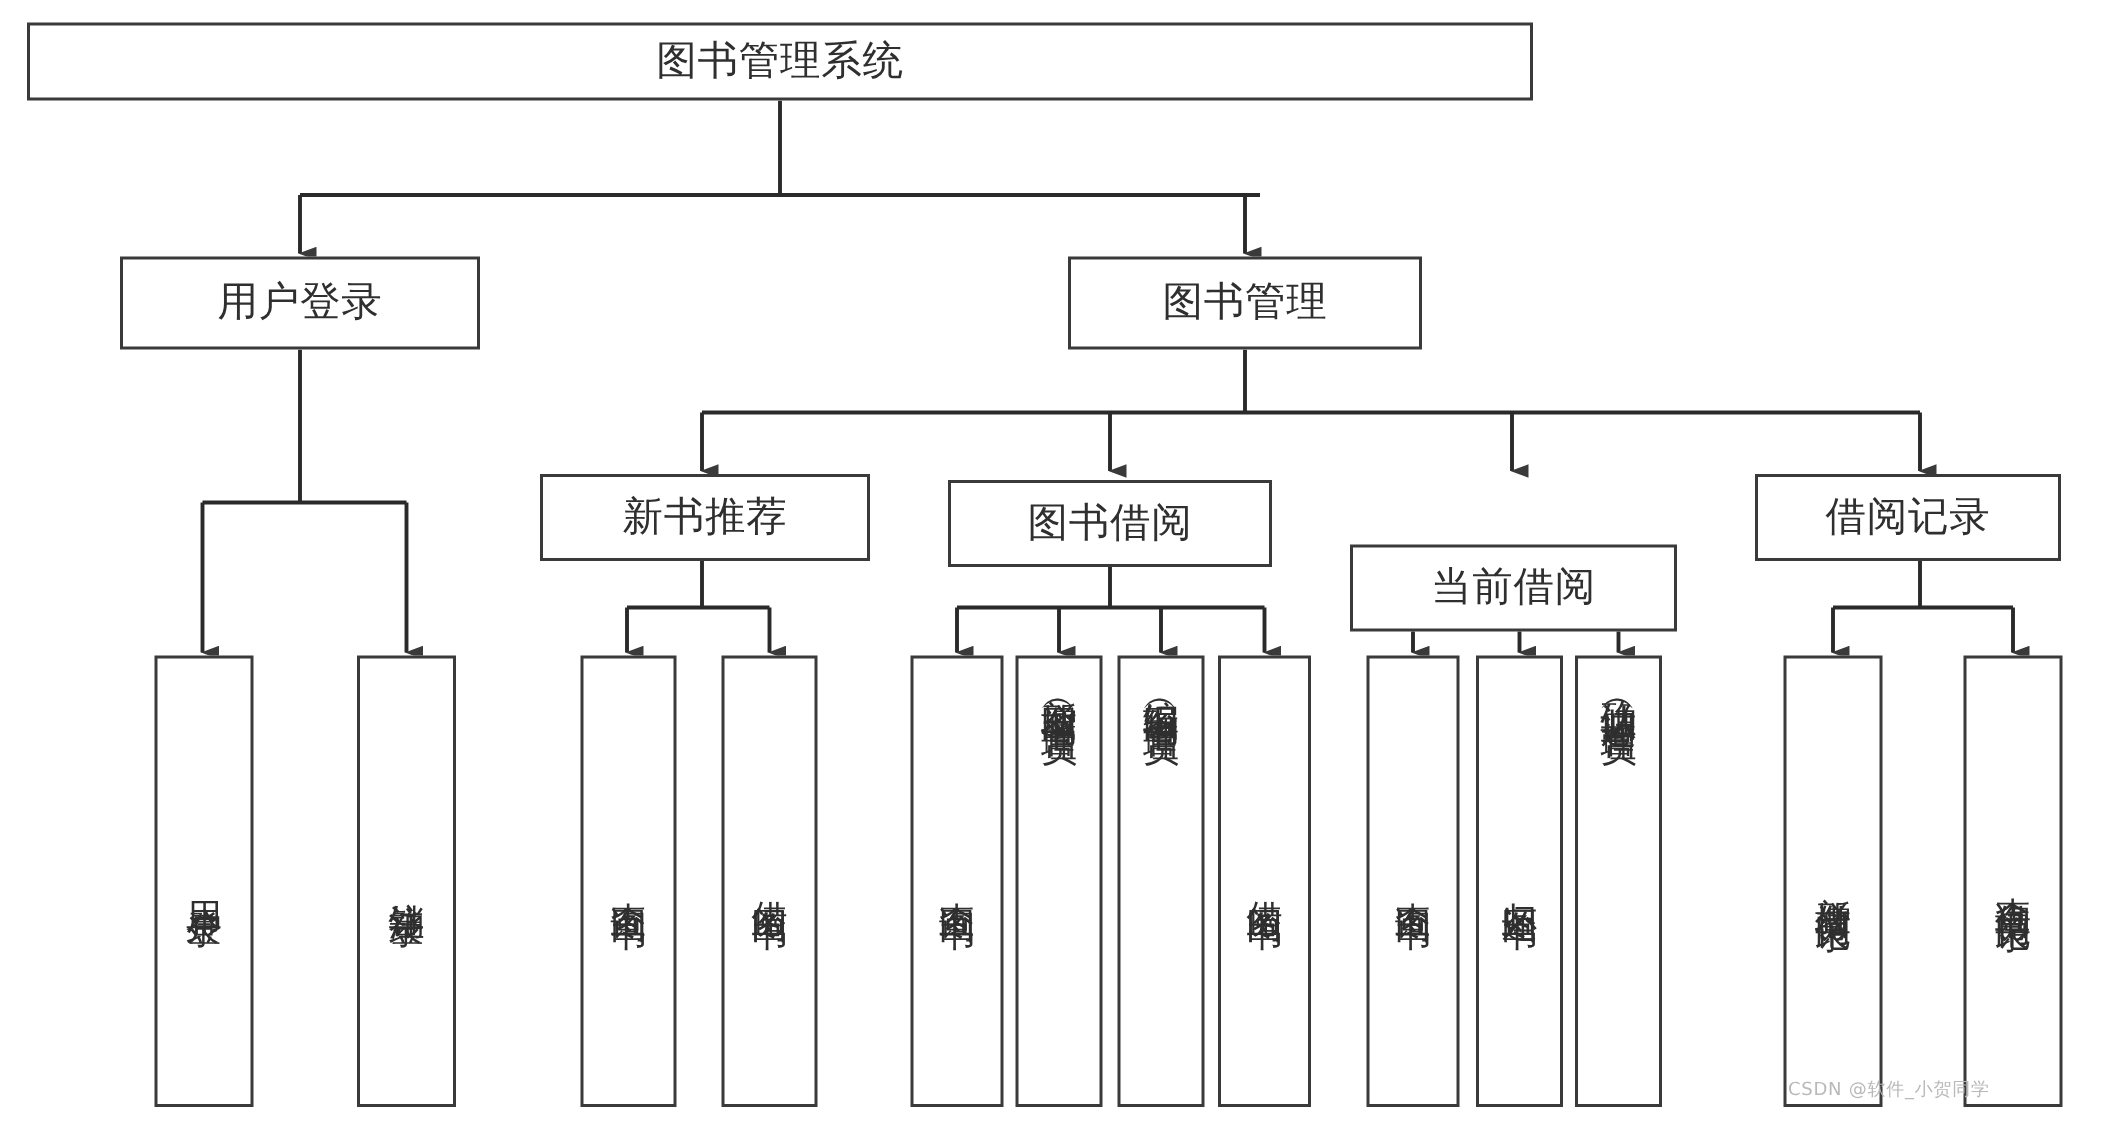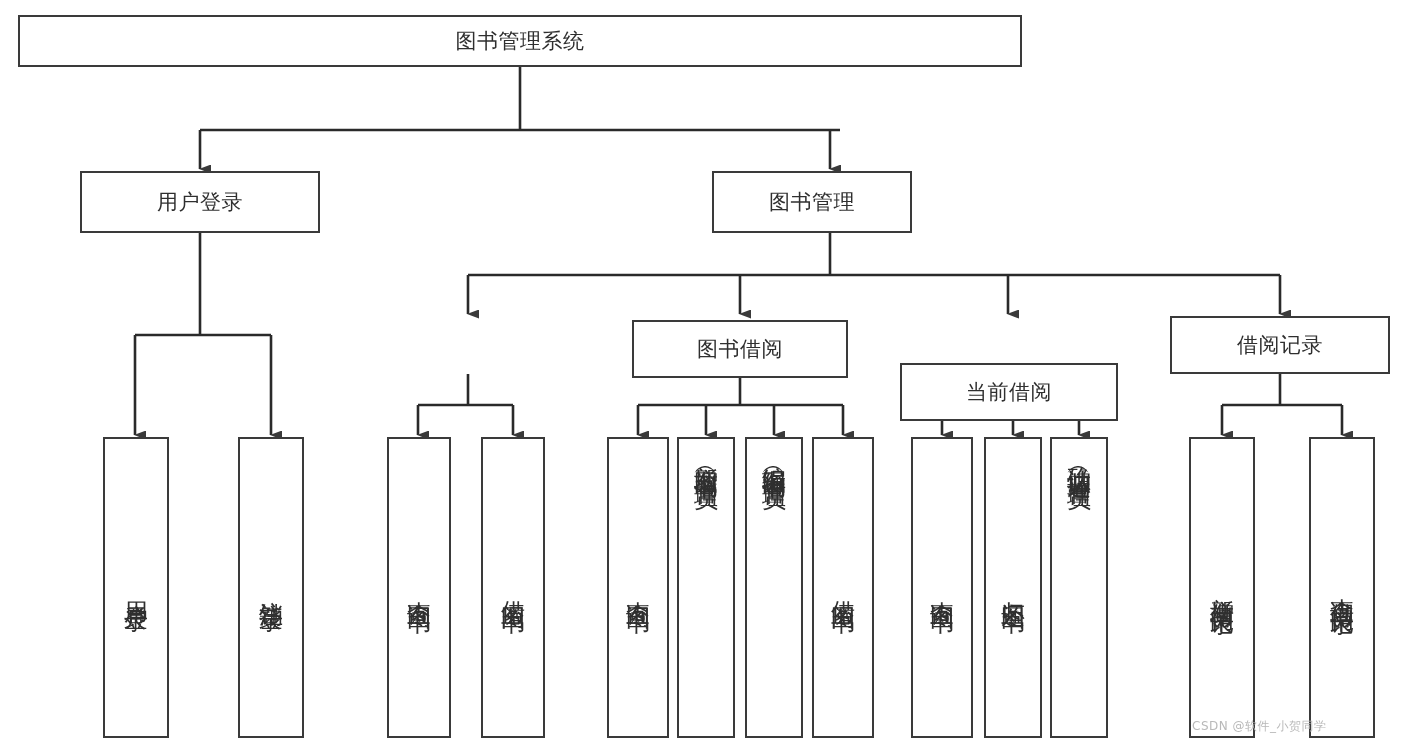--- a/index.html
+++ b/index.html
@@ -36,21 +36,21 @@
     color: #2a2a2a;
   }
   .node .label {
     display: block;
     text-align: center;
     line-height: 1.05;
     color: #2f2f2f;
   }
   
   .node.horiz .label {
-    font-size: 21px;
+    font-size: 27px;
     letter-spacing: 0.5px;
     white-space: nowrap;
   }
   
   .node.leaf {
     align-items: flex-start;
     justify-content: center;
     padding-top: 8px;
   }
   .node.leaf .label {
@@ -129,31 +129,34 @@
     </g>
   </svg>
 
   <div class="node horiz" style="left:18px; top:15px; width:1004px; height:52px;">
     <span class="label">图书管理系统</span>
   </div>
 
   <div class="node horiz" style="left:80px; top:171px; width:240px; height:62px;">
     <span class="label">用户登录</span>
   </div>
-  <div class="node horiz" style="left:712px; top:171px; width:200px; height:62px;">
+  <div class="node horiz" style="left:712px; top:171px; width:236px; height:62px;">
     <span class="label">图书管理</span>
   </div>
 
+  <div class="node horiz" style="left:360px; top:316px; width:220px; height:58px;">
+    <span class="label">新书推荐</span>
+  </div>
   <div class="node horiz" style="left:632px; top:320px; width:216px; height:58px;">
     <span class="label">图书借阅</span>
   </div>
   <div class="node horiz" style="left:900px; top:316px; width:218px; height:58px;margin-top:47px;">
     <span class="label">当前借阅</span>
   </div>
-  <div class="node horiz" style="left:1170px; top:316px; width:220px; height:58px;">
+  <div class="node horiz" style="left:1170px; top:316px; width:204px; height:58px;">
     <span class="label">借阅记录</span>
   </div>
 
   <div class="node leaf center-text" style="left:103px; top:437px; width:66px; height:301px;">
     <span class="label">用户登录</span>
   </div>
   <div class="node leaf center-text" style="left:238px; top:437px; width:66px; height:301px;">
     <span class="label">注销登录</span>
   </div>
 

